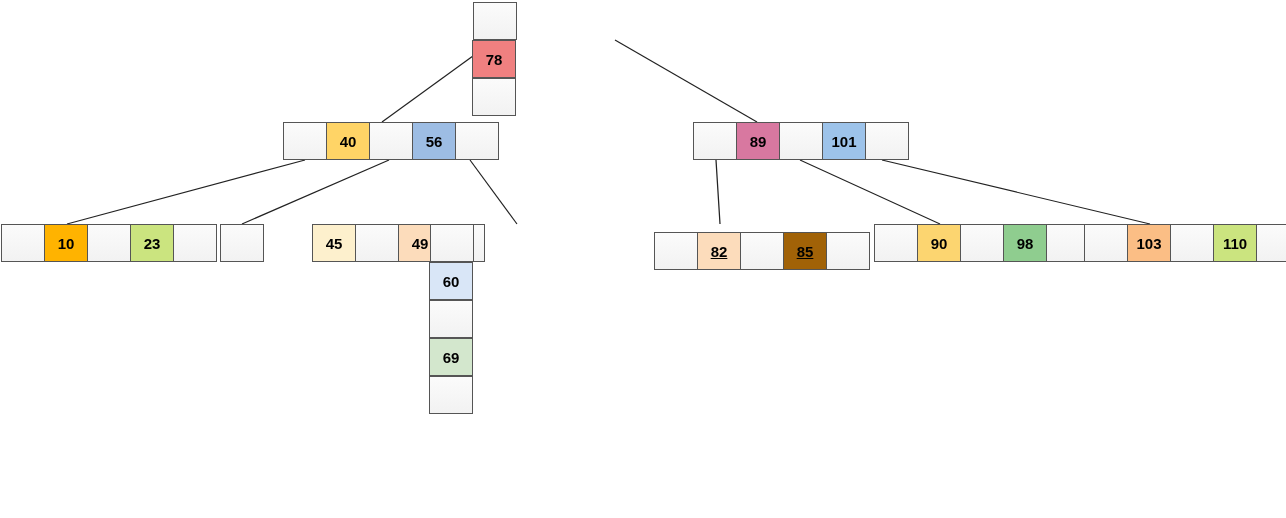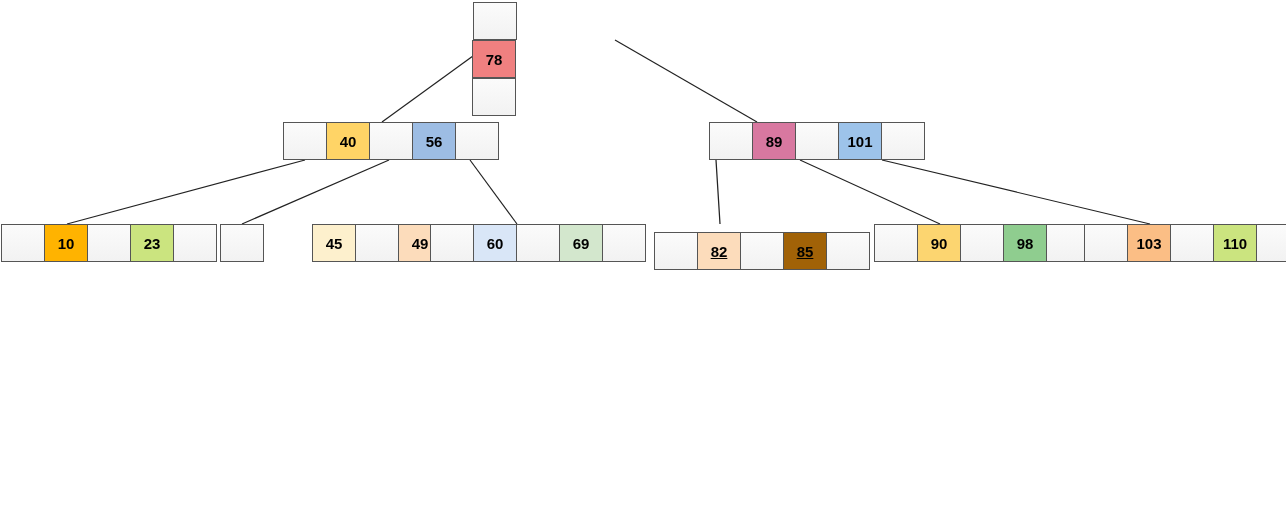--- a/index.html
+++ b/index.html
@@ -75,42 +75,42 @@
         <div class="btree-cell" style="width: 44px; height: 38px; font-size: 15px; border-color: rgb(85, 85, 85); background: rgb(240, 128, 128);">78</div>
         <div class="btree-cell pointer-cell" style="width: 44px; height: 38px; font-size: 15px; border-color: rgb(85, 85, 85);"></div>
       </div>
       <div class="btree-node" style="left: 283px; top: 122px;">
         <div class="btree-cell pointer-cell" style="width: 44px; height: 38px; font-size: 15px; border-color: rgb(85, 85, 85);"></div>
         <div class="btree-cell" style="width: 44px; height: 38px; font-size: 15px; border-color: rgb(85, 85, 85); background: rgb(255, 212, 102);">40</div>
         <div class="btree-cell pointer-cell" style="width: 44px; height: 38px; font-size: 15px; border-color: rgb(85, 85, 85);"></div>
         <div class="btree-cell" style="width: 44px; height: 38px; font-size: 15px; border-color: rgb(85, 85, 85); background: rgb(157, 189, 228);">56</div>
         <div class="btree-cell pointer-cell" style="width: 44px; height: 38px; font-size: 15px; border-color: rgb(85, 85, 85);"></div>
       </div>
-      <div class="btree-node" style="left: 693px; top: 122px; margin-left: 16px;">
+      <div class="btree-node" style="left: 693px; top: 122px;">
         <div class="btree-cell pointer-cell" style="width: 44px; height: 38px; font-size: 15px; border-color: rgb(85, 85, 85);"></div>
         <div class="btree-cell" style="width: 44px; height: 38px; font-size: 15px; border-color: rgb(85, 85, 85); background: rgb(216, 120, 160);">89</div>
         <div class="btree-cell pointer-cell" style="width: 44px; height: 38px; font-size: 15px; border-color: rgb(85, 85, 85);"></div>
         <div class="btree-cell" style="width: 44px; height: 38px; font-size: 15px; border-color: rgb(85, 85, 85); background: rgb(157, 195, 234);">101</div>
         <div class="btree-cell pointer-cell" style="width: 44px; height: 38px; font-size: 15px; border-color: rgb(85, 85, 85);"></div>
       </div>
       <div class="btree-node" style="left: 1px; top: 224px;">
         <div class="btree-cell pointer-cell" style="width: 44px; height: 38px; font-size: 15px; border-color: rgb(85, 85, 85);"></div>
         <div class="btree-cell" style="width: 44px; height: 38px; font-size: 15px; border-color: rgb(85, 85, 85); background: rgb(255, 179, 0);">10</div>
         <div class="btree-cell pointer-cell" style="width: 44px; height: 38px; font-size: 15px; border-color: rgb(85, 85, 85);"></div>
         <div class="btree-cell" style="width: 44px; height: 38px; font-size: 15px; border-color: rgb(85, 85, 85); background: rgb(203, 228, 127);">23</div>
         <div class="btree-cell pointer-cell" style="width: 44px; height: 38px; font-size: 15px; border-color: rgb(85, 85, 85);"></div>
       </div>
       <div class="btree-node" style="left: 220px; top: 224px;">
         <div class="btree-cell pointer-cell" style="width: 44px; height: 38px; font-size: 15px; border-color: rgb(85, 85, 85);"></div>
         <div class="btree-cell" style="width: 44px; height: 38px; font-size: 15px; border-color: rgb(85, 85, 85); background: rgb(253, 240, 205); margin-left: 48px;">45</div>
         <div class="btree-cell pointer-cell" style="width: 44px; height: 38px; font-size: 15px; border-color: rgb(85, 85, 85);"></div>
         <div class="btree-cell" style="width: 44px; height: 38px; font-size: 15px; border-color: rgb(85, 85, 85); background: rgb(252, 220, 187);">49</div>
         <div class="btree-cell pointer-cell" style="width: 44px; height: 38px; font-size: 15px; border-color: rgb(85, 85, 85);"></div>
       </div>
-      <div class="btree-node" style="left: 430px; top: 224px;">
+      <div class="btree-node" style="left: 430px; top: 224px; flex-direction: column;">
         <div class="btree-cell pointer-cell" style="width: 44px; height: 38px; font-size: 15px; border-color: rgb(85, 85, 85);"></div>
         <div class="btree-cell" style="width: 44px; height: 38px; font-size: 15px; border-color: rgb(85, 85, 85); background: rgb(217, 230, 247);">60</div>
         <div class="btree-cell pointer-cell" style="width: 44px; height: 38px; font-size: 15px; border-color: rgb(85, 85, 85);"></div>
         <div class="btree-cell" style="width: 44px; height: 38px; font-size: 15px; border-color: rgb(85, 85, 85); background: rgb(211, 231, 205);">69</div>
         <div class="btree-cell pointer-cell" style="width: 44px; height: 38px; font-size: 15px; border-color: rgb(85, 85, 85);"></div>
       </div>
       <div class="btree-node" style="left: 654px; top: 232px; text-decoration: underline;">
         <div class="btree-cell pointer-cell" style="width: 44px; height: 38px; font-size: 15px; border-color: rgb(85, 85, 85);"></div>
         <div class="btree-cell" style="width: 44px; height: 38px; font-size: 15px; border-color: rgb(85, 85, 85); background: rgb(252, 220, 187);">82</div>
         <div class="btree-cell pointer-cell" style="width: 44px; height: 38px; font-size: 15px; border-color: rgb(85, 85, 85);"></div>

